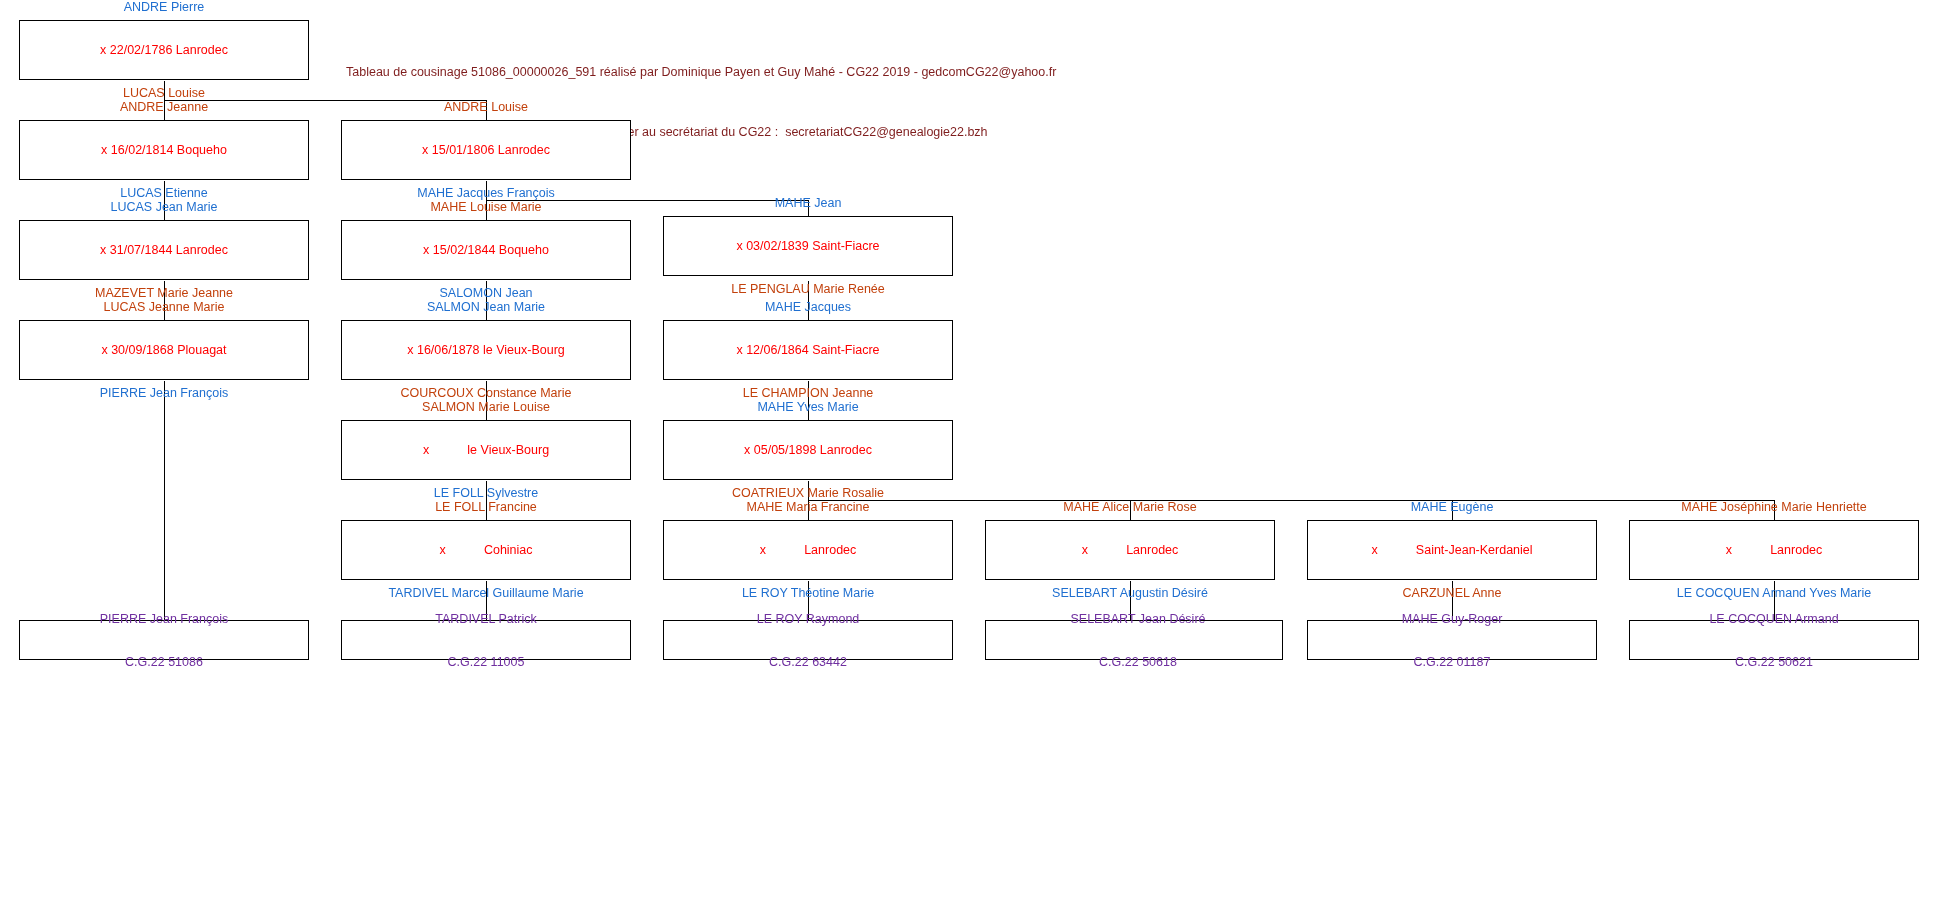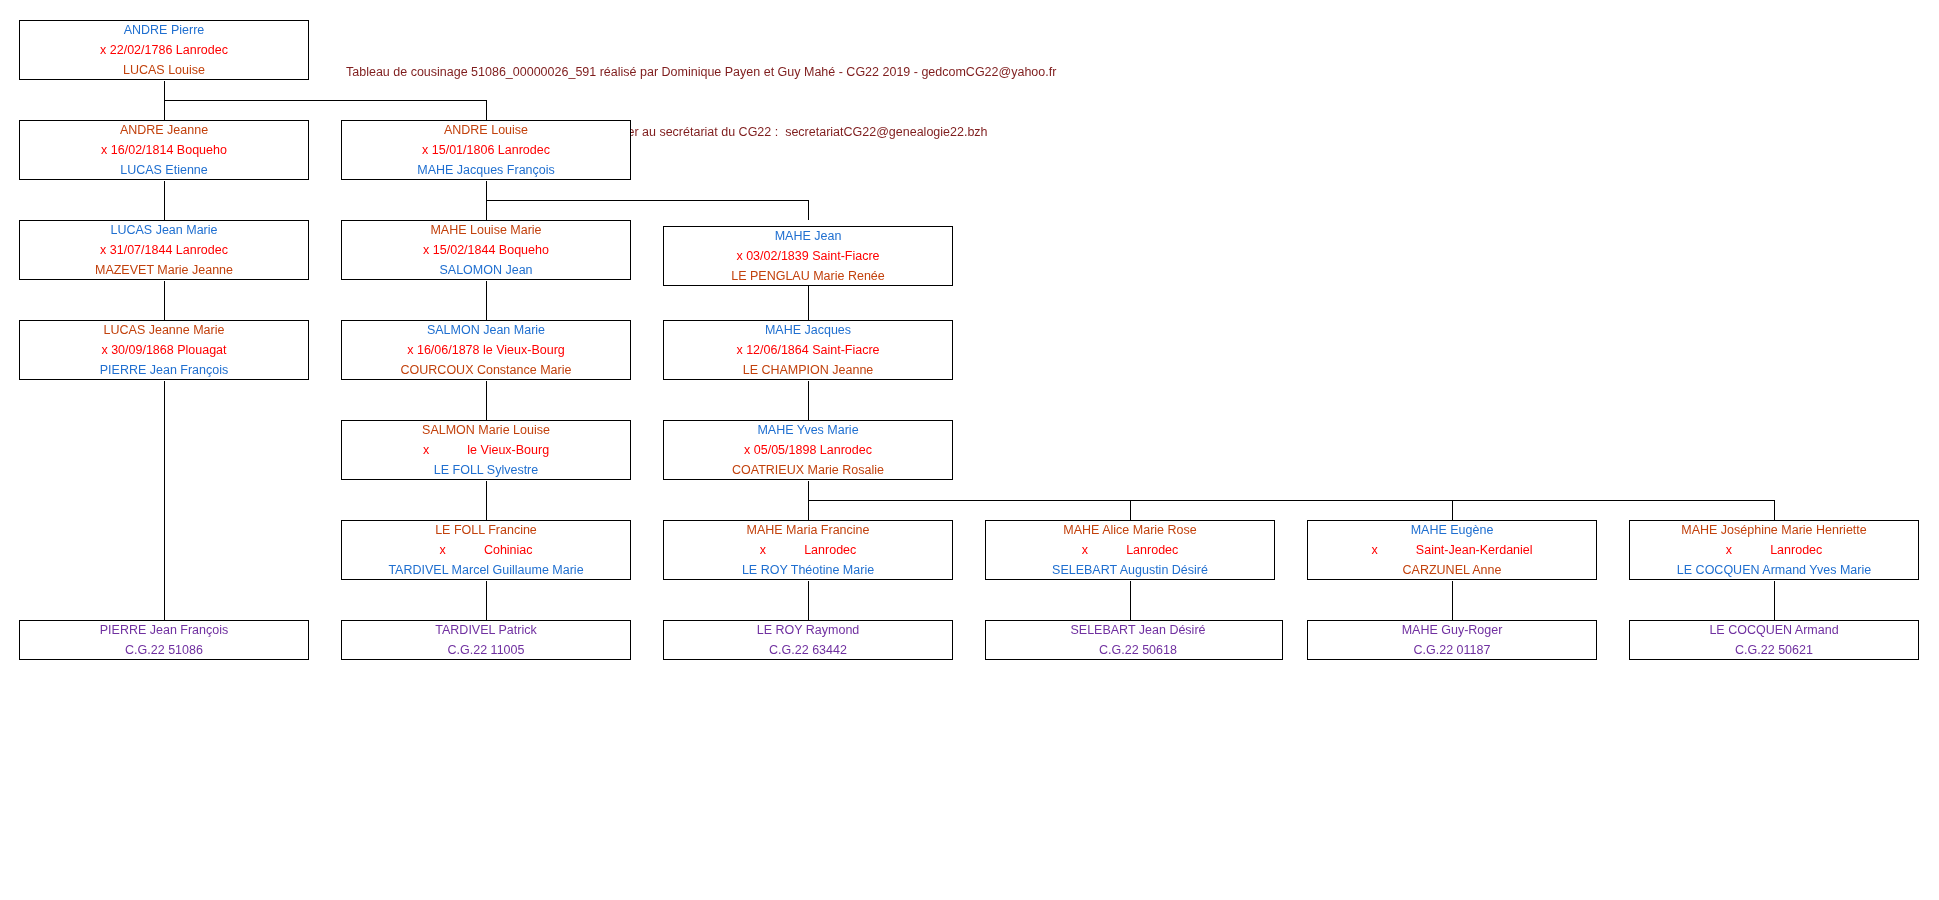--- a/index.html
+++ b/index.html
@@ -1,20 +1,20 @@
 <!DOCTYPE html>
 <html><head>
 <meta charset="utf-8">
 <style>
   html, body { margin: 0; padding: 0; background: #ffffff; }
   body { width: 1939px; height: 900px; position: relative; overflow: hidden;
          font-family: "Liberation Sans", "DejaVu Sans", sans-serif; }
   .header { position: absolute; left: 346px; top: 22px; font-size: 12.5px; line-height: 20px; color: #7f1d1d; white-space: pre; }
   .box { position: absolute; width: 288px; border: 1px solid #000; background: #fff; box-sizing: content-box;
-         display: flex; flex-direction: column; justify-content: center; align-items: center; }
+         display: flex; flex-direction: column; justify-content: center; align-items: center; gap: 23px; }
   .box.couple { height: 58px; }
   .box.leaf { height: 38px; }
   .line { font-size: 12.5px; line-height: 20px; text-align: center; white-space: pre; }
   .c-blue { color: #1F6FD0; }
   .c-green { color: #c2410c; }
   .c-red { color: #FF0000; }
   .c-purple { color: #7030A0; }
   .conn { position: absolute; background: #000; }
   .v { width: 1px; }
   .h { height: 1px; }
@@ -77,21 +77,21 @@
 <div class="box couple" style="left:19px; top:220px;">
   <div class="line c-blue">LUCAS Jean Marie</div>
   <div class="line c-red">x 31/07/1844 Lanrodec</div>
   <div class="line c-green">MAZEVET Marie Jeanne</div>
 </div>
 <div class="box couple" style="left:341px; top:220px;">
   <div class="line c-green">MAHE Louise Marie</div>
   <div class="line c-red">x 15/02/1844 Boqueho</div>
   <div class="line c-blue">SALOMON Jean</div>
 </div>
-<div class="box couple" style="left:663px; top:226px;">
+<div class="box couple" style="left:663px; top:216px;">
   <div class="line c-blue">MAHE Jean</div>
   <div class="line c-red">x 03/02/1839 Saint-Fiacre</div>
   <div class="line c-green">LE PENGLAU Marie Renée</div>
 </div>
 
 <div class="box couple" style="left:19px; top:320px;">
   <div class="line c-green">LUCAS Jeanne Marie</div>
   <div class="line c-red">x 30/09/1868 Plouagat</div>
   <div class="line c-blue">PIERRE Jean François</div>
 </div>

